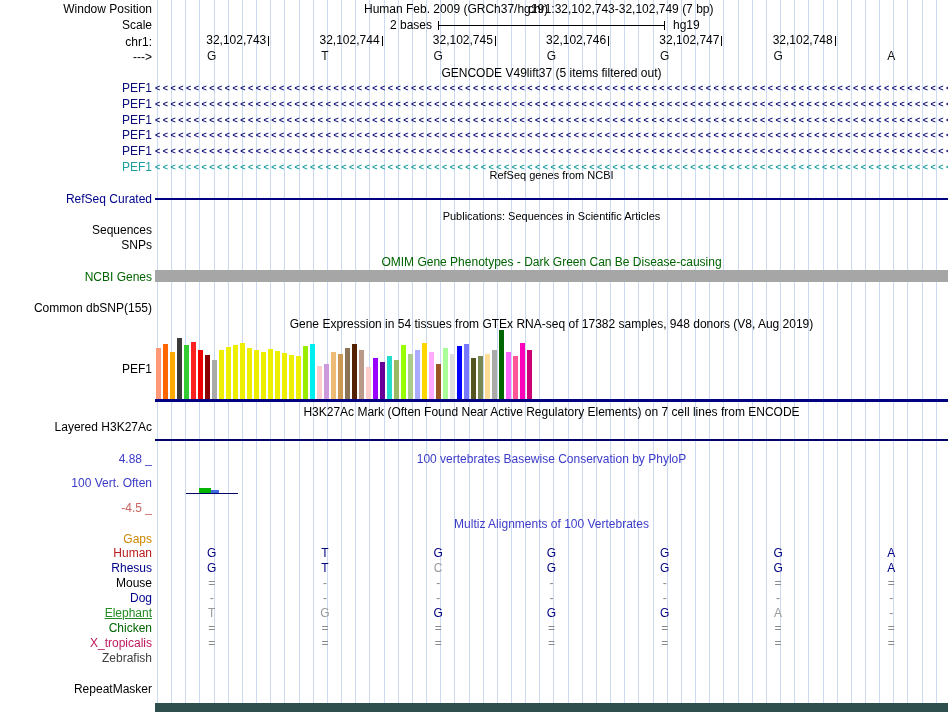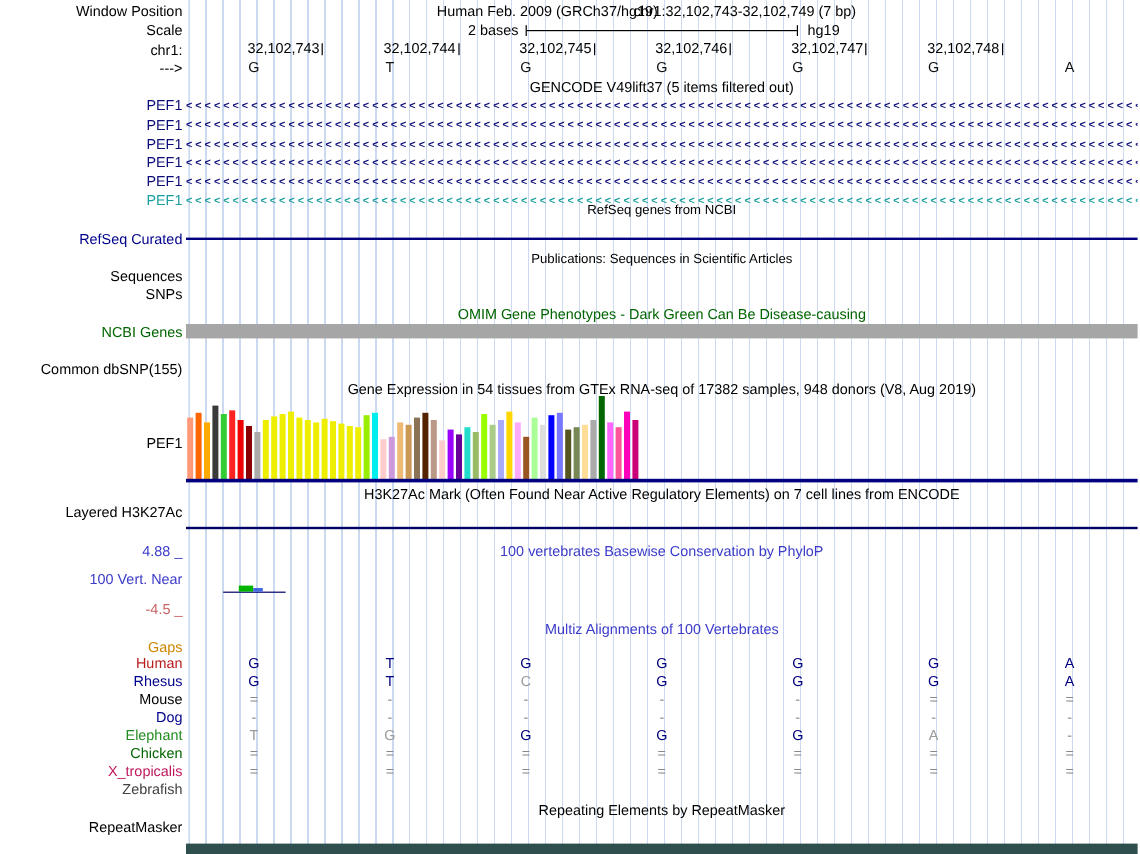--- a/index.html
+++ b/index.html
@@ -157,21 +157,21 @@
       <div style="height: 50px; background: rgb(204, 0, 119);"></div>
     </div>
   <div class="hline" style="top:399px;height:3px;background:#000080"></div>
 
   <div class="ctr" style="top:405px">H3K27Ac Mark (Often Found Near Active Regulatory Elements) on 7 cell lines from ENCODE</div>
   <div class="lbl" style="top:420px">Layered H3K27Ac</div>
   <div class="hline" style="top:439px;height:2px;background:#000066"></div>
 
   <div class="lbl" style="top:452px;color:#3B3BC8">4.88 _</div>
   <div class="ctr" style="top:452px;color:#3B3BC8">100 vertebrates Basewise Conservation by PhyloP</div>
-  <div class="lbl" style="top:476px;color:#3B3BC8">100 Vert. Near</div>
+  <div class="lbl" style="top:476px;color:#3B3BC8">100 Vert. Often</div>
   <div class="abs" style="left:186px;top:493px;width:52px;height:1px;background:#000066"></div>
   <div class="abs" style="left:199px;top:488px;width:12px;height:5px;background:#00B400"></div>
   <div class="abs" style="left:211px;top:490px;width:8px;height:3px;background:#4169E1"></div>
   <div class="lbl" style="top:501px;color:#C86464">-4.5 _</div>
 
   <div class="ctr" style="top:517px;color:#3B3BC8">Multiz Alignments of 100 Vertebrates</div>
   <div id="multiz">
       <div class="lbl" style="top: 532px; color: rgb(205, 133, 0);">Gaps</div>
       <div class="lbl" style="top: 546px; color: #b91c1c;">Human</div>
       <div class="mzcell" style="left: 211.643px; top: 546px; color: rgb(0, 0, 128);">G</div>
@@ -198,21 +198,21 @@
       <div class="mzcell" style="left: 778.071px; top: 576px; color: rgb(138, 138, 138);">=</div>
       <div class="mzcell" style="left: 891.357px; top: 576px; color: rgb(138, 138, 138);">=</div>
       <div class="lbl" style="top: 591px; color: rgb(0, 0, 139);">Dog</div>
       <div class="mzcell" style="left: 211.643px; top: 591px; color: rgb(138, 138, 138);">-</div>
       <div class="mzcell" style="left: 324.929px; top: 591px; color: rgb(138, 138, 138);">-</div>
       <div class="mzcell" style="left: 438.214px; top: 591px; color: rgb(138, 138, 138);">-</div>
       <div class="mzcell" style="left: 551.5px; top: 591px; color: rgb(138, 138, 138);">-</div>
       <div class="mzcell" style="left: 664.786px; top: 591px; color: rgb(138, 138, 138);">-</div>
       <div class="mzcell" style="left: 778.071px; top: 591px; color: rgb(138, 138, 138);">-</div>
       <div class="mzcell" style="left: 891.357px; top: 591px; color: rgb(138, 138, 138);">-</div>
-      <div class="lbl" style="top: 606px; color: rgb(34, 139, 34);">Elephant</div>
+      <div class="lbl" style="top: 606px; color: rgb(34, 139, 34); text-decoration: underline;">Elephant</div>
       <div class="mzcell" style="left: 211.643px; top: 606px; color: rgb(154, 154, 154);">T</div>
       <div class="mzcell" style="left: 324.929px; top: 606px; color: rgb(154, 154, 154);">G</div>
       <div class="mzcell" style="left: 438.214px; top: 606px; color: rgb(0, 0, 128);">G</div>
       <div class="mzcell" style="left: 551.5px; top: 606px; color: rgb(0, 0, 128);">G</div>
       <div class="mzcell" style="left: 664.786px; top: 606px; color: rgb(0, 0, 128);">G</div>
       <div class="mzcell" style="left: 778.071px; top: 606px; color: rgb(154, 154, 154);">A</div>
       <div class="mzcell" style="left: 891.357px; top: 606px; color: rgb(138, 138, 138);">-</div>
       <div class="lbl" style="top: 621px; color: rgb(0, 100, 0);">Chicken</div>
       <div class="mzcell" style="left: 211.643px; top: 621px; color: rgb(138, 138, 138);">=</div>
       <div class="mzcell" style="left: 324.929px; top: 621px; color: rgb(138, 138, 138);">=</div>
@@ -225,17 +225,16 @@
       <div class="mzcell" style="left: 211.643px; top: 636px; color: rgb(138, 138, 138);">=</div>
       <div class="mzcell" style="left: 324.929px; top: 636px; color: rgb(138, 138, 138);">=</div>
       <div class="mzcell" style="left: 438.214px; top: 636px; color: rgb(138, 138, 138);">=</div>
       <div class="mzcell" style="left: 551.5px; top: 636px; color: rgb(138, 138, 138);">=</div>
       <div class="mzcell" style="left: 664.786px; top: 636px; color: rgb(138, 138, 138);">=</div>
       <div class="mzcell" style="left: 778.071px; top: 636px; color: rgb(138, 138, 138);">=</div>
       <div class="mzcell" style="left: 891.357px; top: 636px; color: rgb(138, 138, 138);">=</div>
       <div class="lbl" style="top: 651px; color: #404040;">Zebrafish</div>
     </div>
 
-  <div class="ctr" style="top:668px">Repeating Elements by RepeatMasker</div>
   <div class="lbl" style="top:682px">RepeatMasker</div>
   <div class="hline" style="top:703px;height:9px;background:#2F4F4F"></div>
 
 </div>
 
 </body></html>

